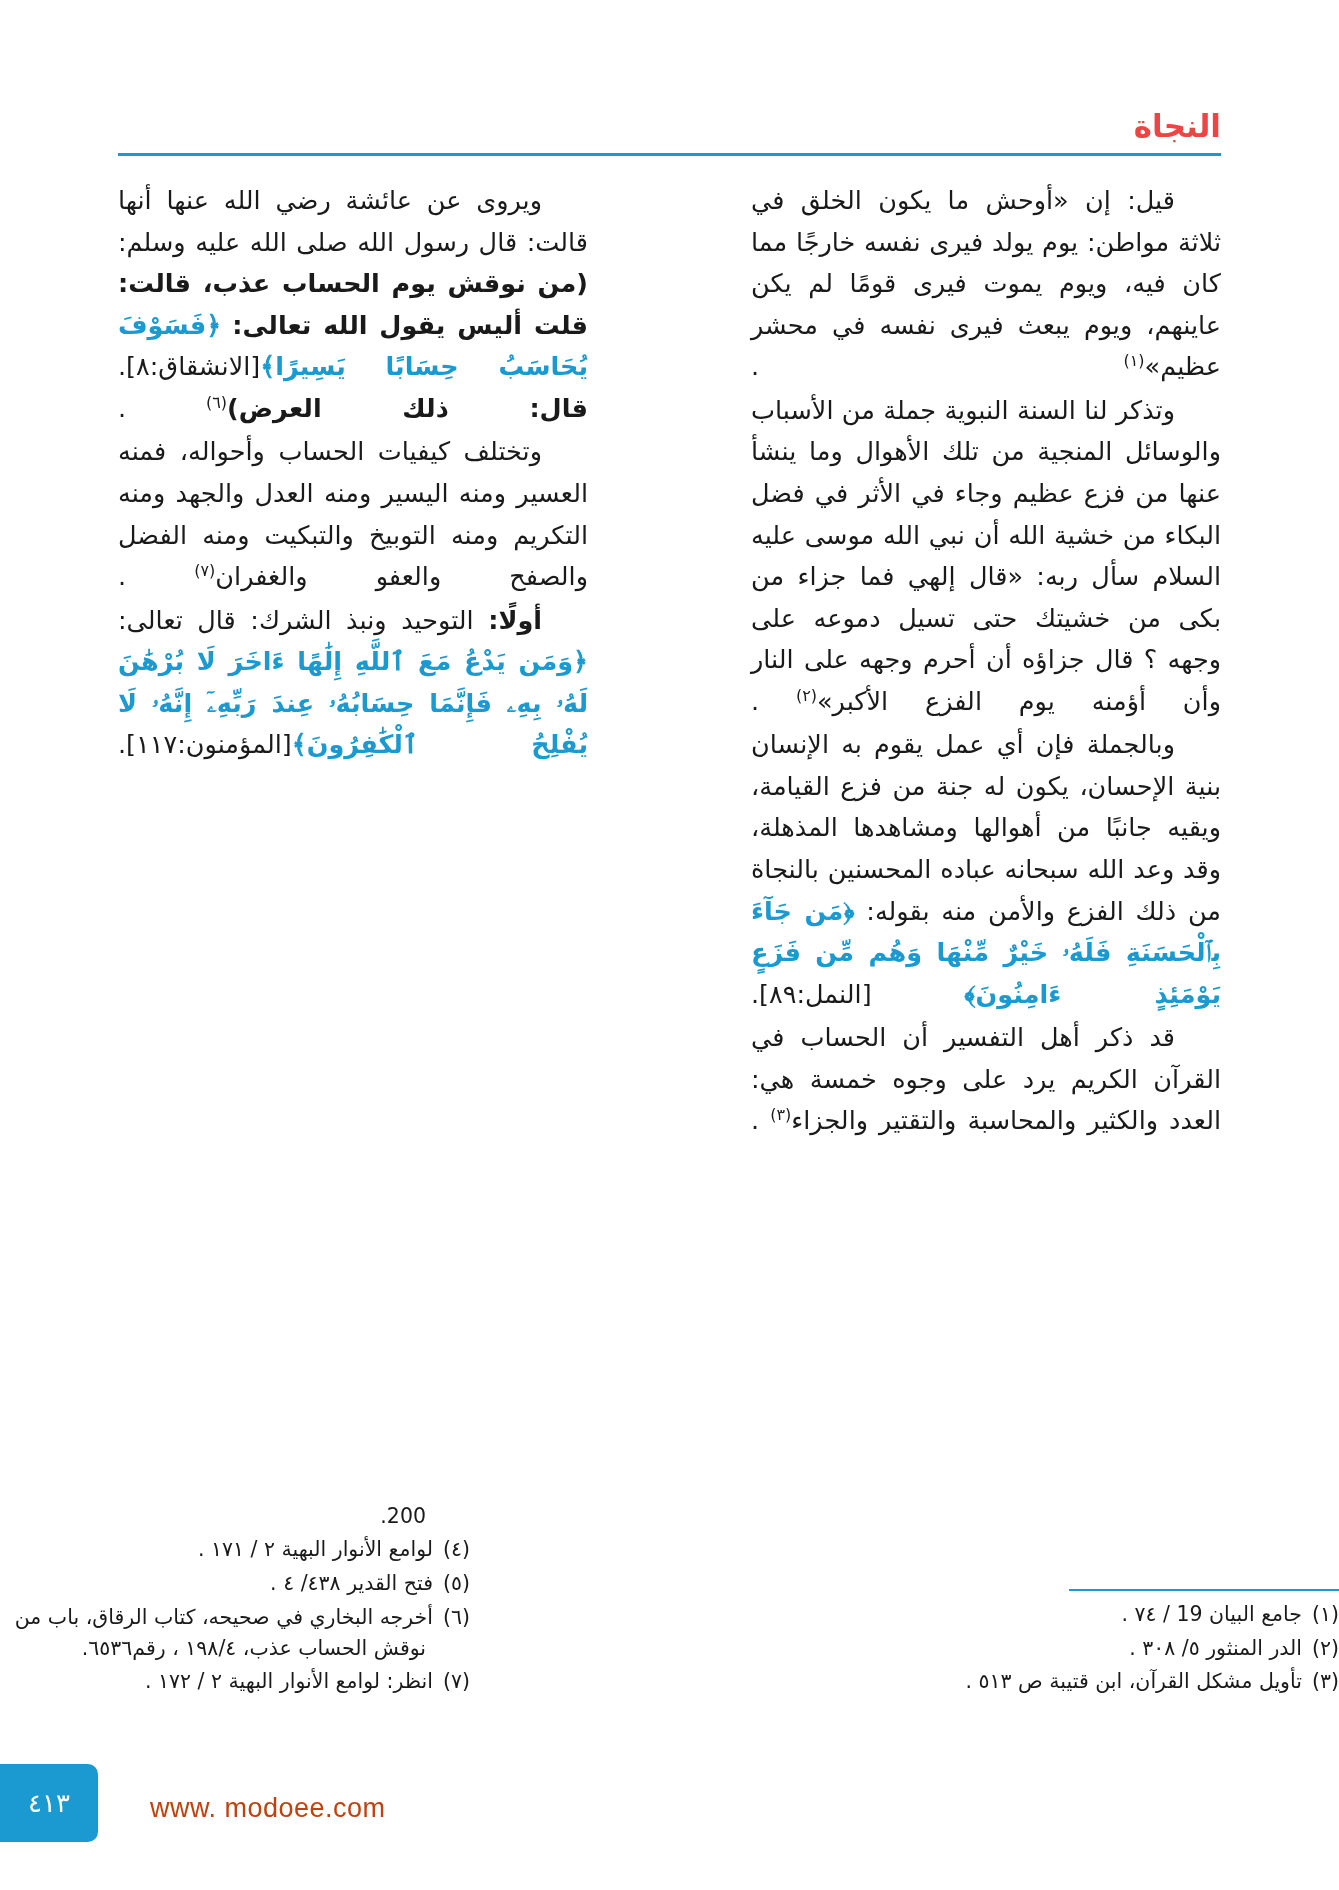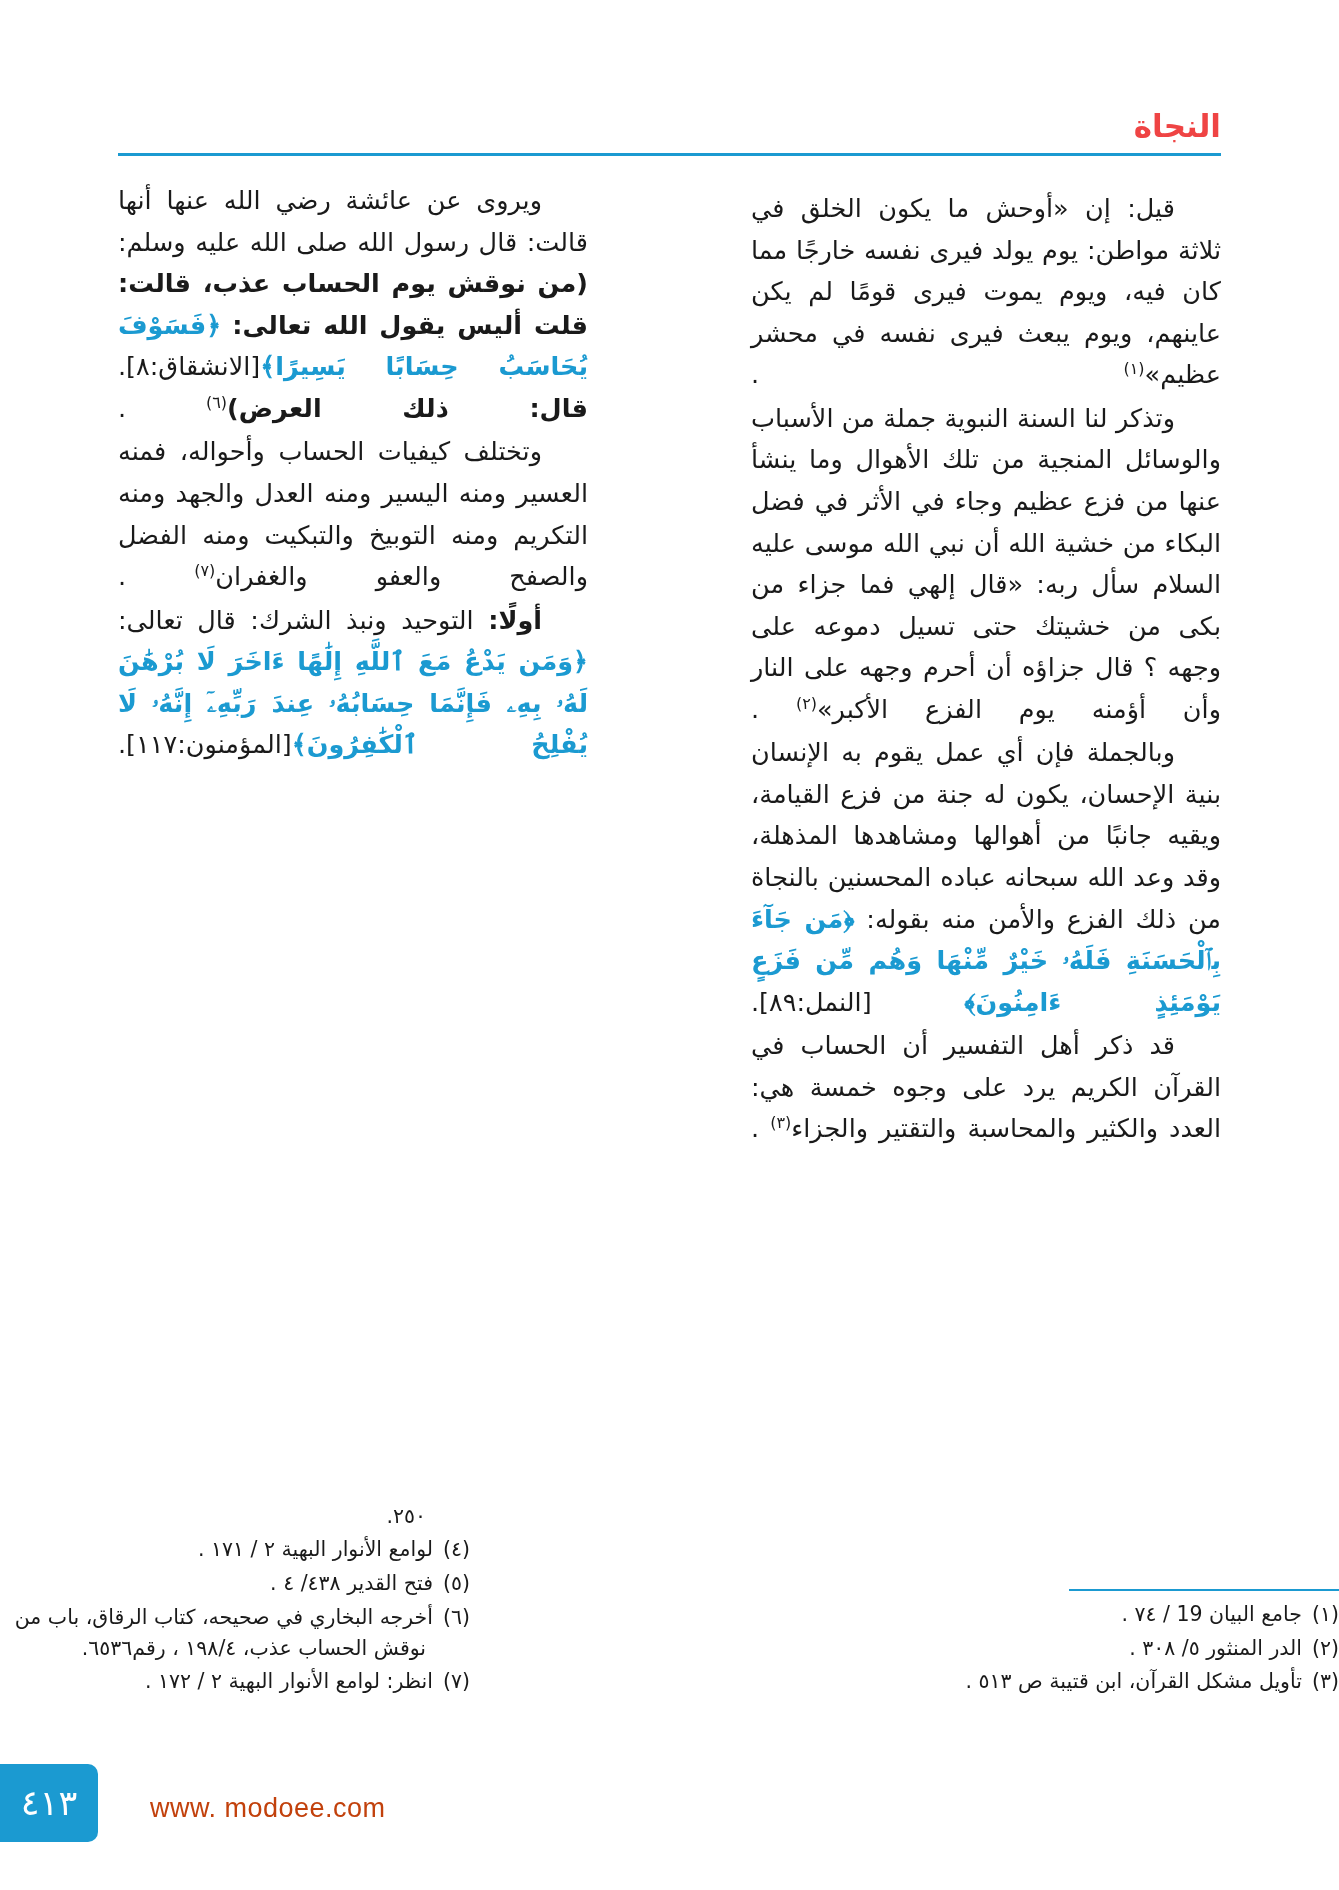--- a/index.html
+++ b/index.html
@@ -54,21 +54,21 @@
     top: 180px;
     right: 118px;
     left: 118px;
     height: 1400px;
   }
   .col {
     position: absolute;
     top: 0;
     width: 470px;
   }
-  .col-right { right: 0; margin-top: 8px; }
+  .col-right { right: 0; }
   .col-left  { left: 0; }
 
   p.body-text {
     margin: 0 0 2px 0;
     font-size: 25.5px;
     line-height: 1.63;
     text-align: justify;
     text-align-last: justify;
     font-family: "DejaVu Sans", sans-serif;
   }
@@ -121,21 +121,21 @@
   .page-tab {
     position: absolute;
     left: 0;
     bottom: 0;
     width: 98px;
     height: 78px;
     background: #1b9ad1;
     border-top-right-radius: 10px;
     border-bottom-right-radius: 10px;
     color: #ffffff;
-    font-size: 35px;
+    font-size: 26px;
     display: flex;
     align-items: center;
     justify-content: center;
     font-family: "DejaVu Sans", sans-serif;
   }
   .site-url {
     position: absolute;
     left: 150px;
     bottom: 18px;
     color: #c2410c;
@@ -180,21 +180,21 @@
     <div class="fn-rule"></div>
     <div id="fn-right-host">
         <div class="fn-line hang"><span class="marker">(١)</span><span>جامع البيان 19 / ٧٤ .</span></div>
         <div class="fn-line hang"><span class="marker">(٢)</span><span>الدر المنثور ٥/ ٣٠٨ .</span></div>
         <div class="fn-line hang"><span class="marker">(٣)</span><span>تأويل مشكل القرآن، ابن قتيبة ص ٥١٣ .</span></div>
       </div>
   </div>
 
   <div class="footnotes fn-left" style="bottom:190px;">
     <div id="fn-left-host">
-        <div class="fn-line fn-cont"><span>٢٥٠.</span></div>
+        <div class="fn-line fn-cont"><span>200.</span></div>
         <div class="fn-line hang"><span class="marker">(٤)</span><span>لوامع الأنوار البهية ٢ / ١٧١ .</span></div>
         <div class="fn-line hang"><span class="marker">(٥)</span><span>فتح القدير ٤٣٨/ ٤ .</span></div>
         <div class="fn-line hang"><span class="marker">(٦)</span><span>أخرجه البخاري في صحيحه، كتاب الرقاق، باب من نوقش الحساب عذب، ١٩٨/٤ ، رقم٦٥٣٦.</span></div>
         <div class="fn-line hang"><span class="marker">(٧)</span><span>انظر: لوامع الأنوار البهية ٢ / ١٧٢ .</span></div>
       </div>
   </div>
 
   <div class="footer">
     <div class="page-tab">٤١٣</div>
     <div class="site-url">www. modoee.com</div>

